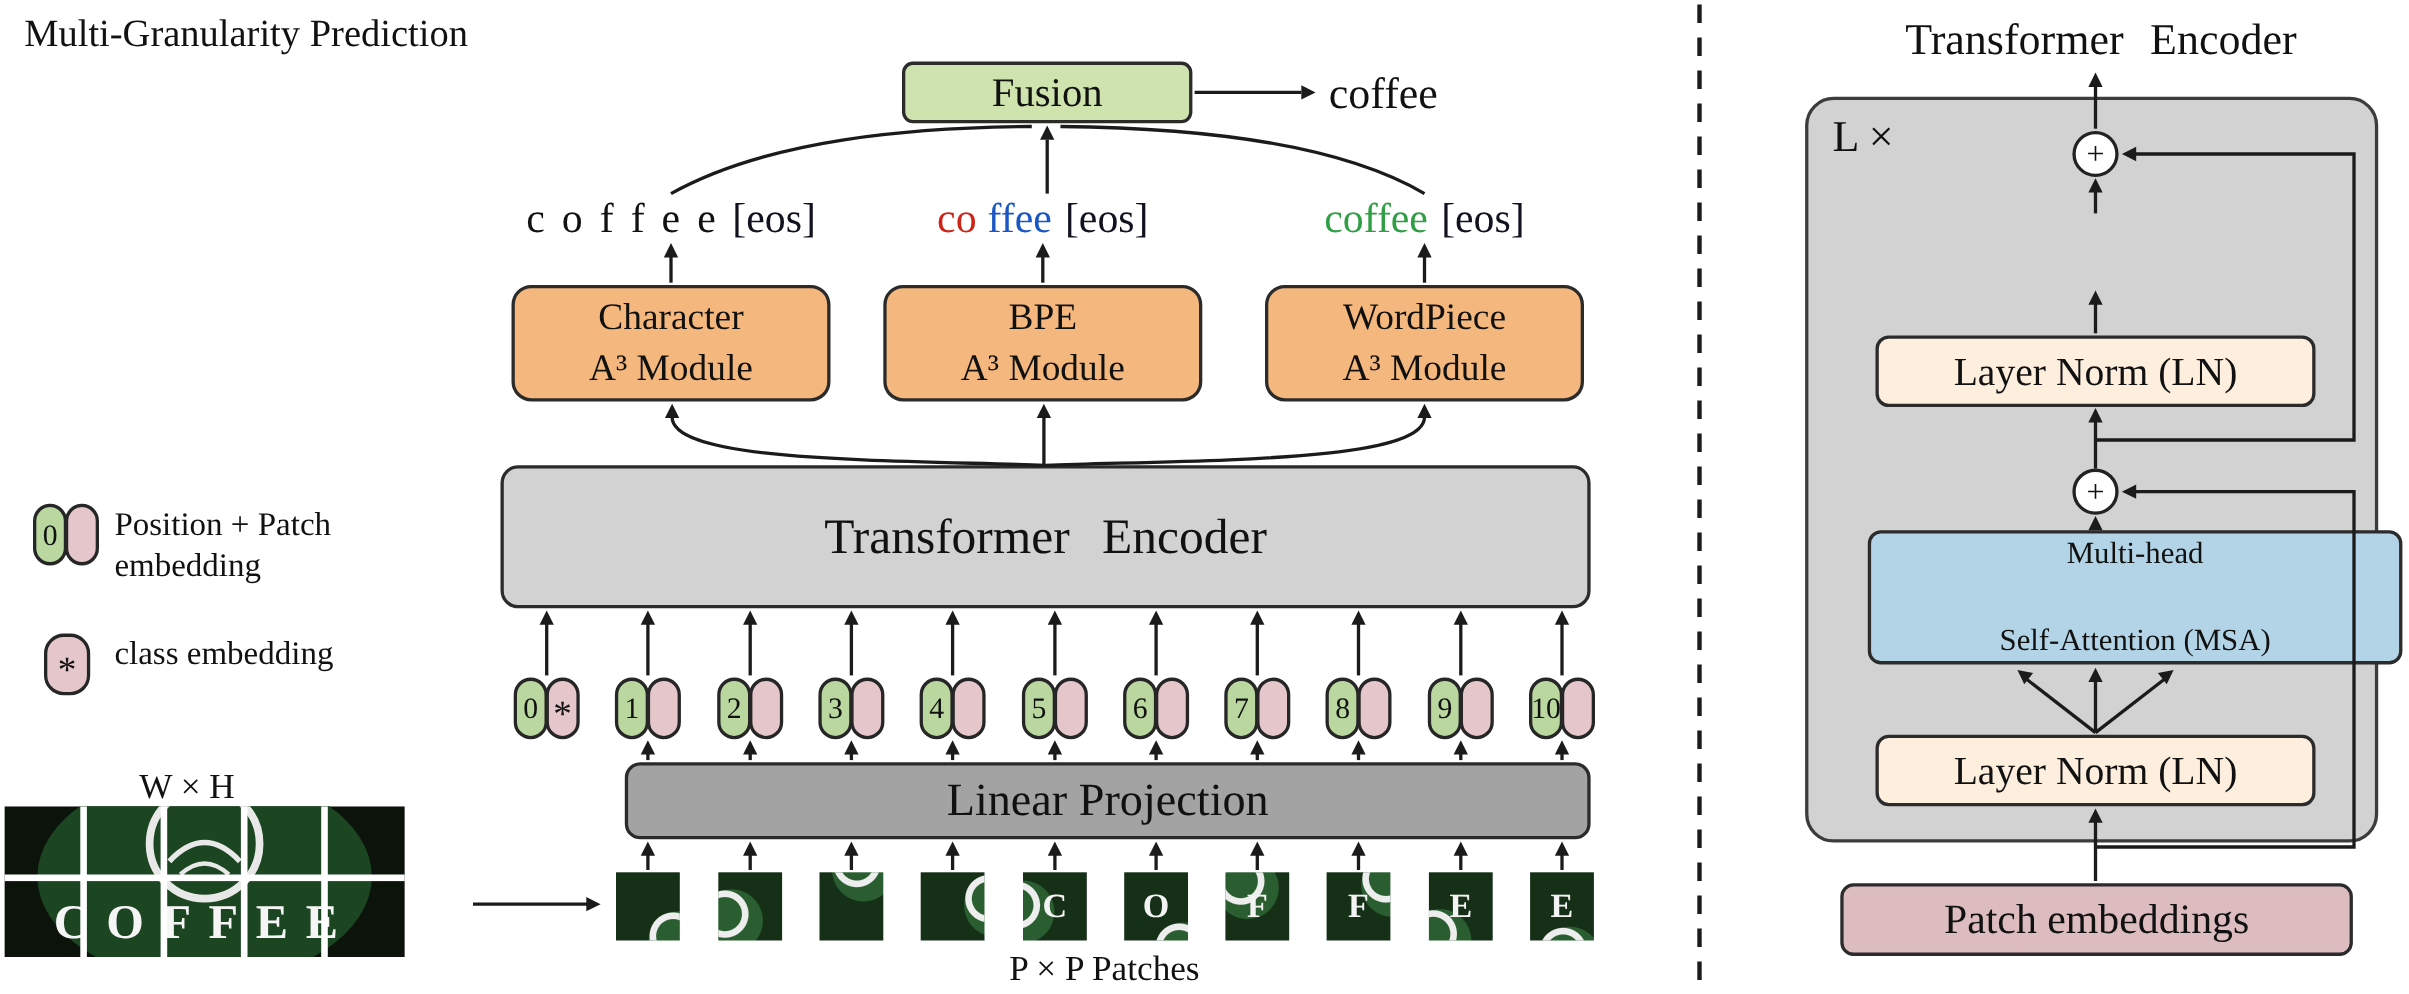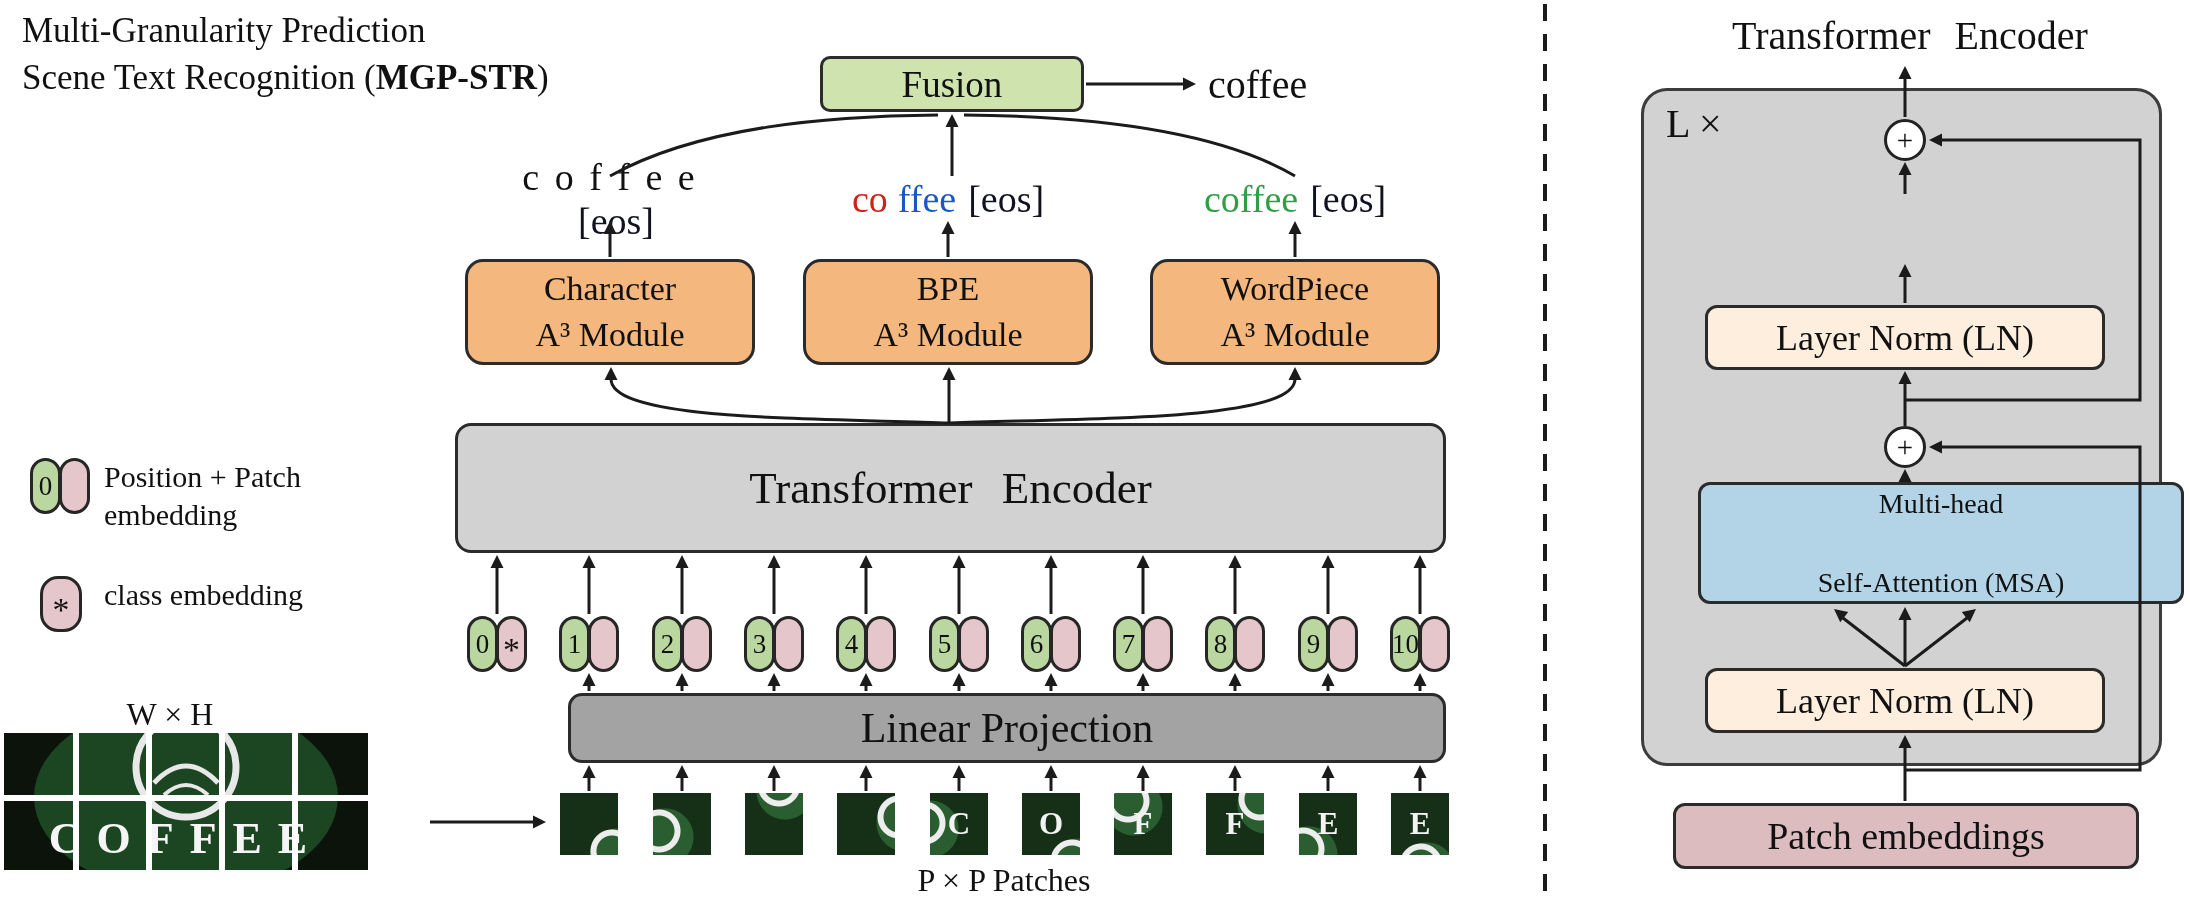--- a/index.html
+++ b/index.html
@@ -5,21 +5,21 @@
   html,body{margin:0;padding:0;background:#ffffff;}
   #canvas{position:relative;width:2190px;height:904px;background:#ffffff;overflow:hidden;
           font-family:"Liberation Serif","DejaVu Serif",serif;color:#111;padding-left:20px;}
   .box{position:absolute;display:flex;align-items:center;justify-content:center;text-align:center;
        border:3px solid #2b2b2b;box-sizing:border-box;z-index:10;}
   .main-title{position:absolute;left:22px;top:8px;font-size:35px;line-height:1.33;z-index:10;}
   .fusion{left:820px;top:56px;width:264px;height:56px;border-radius:10px;background:#cfe3af;font-size:37px;}
   .coffee-out{position:absolute;left:1208px;top:60px;height:48px;font-size:40px;display:flex;align-items:center;z-index:10;}
   .pred{position:absolute;top:176px;height:46px;font-size:38px;display:flex;align-items:center;justify-content:center;
         white-space:nowrap;z-index:10;}
-  .pred-char{left:460px;width:300px;flex-direction:column;}
+  .pred-char{left:460px;width:300px;}
   .pred-bpe{left:798px;width:300px;}
   .pred-wp{left:1145px;width:300px;}
   .pred .eos{margin-left:12px;color:#10121f;}
   .red{color:#d02318;margin-right:10px;}
   .blue{color:#1a56c4;}
   .green{color:#2f9e44;}
   .letterspread{letter-spacing:3px;}
   .module{width:290px;height:106px;border-radius:18px;background:#f4b87e;font-size:34px;line-height:1.35;flex-direction:column;}
   .mod-char{left:465px;top:259px;}
   .mod-bpe{left:803px;top:259px;}
@@ -171,21 +171,20 @@
       <path d="M1905,303 V276" fill="none" stroke="#1b1b1b" stroke-width="3"></path>
       <polygon points="0,0 -6.5,13 6.5,13" transform="translate(1905,264) rotate(0)" fill="#1b1b1b"></polygon>
       <path d="M1905,194 V174" fill="none" stroke="#1b1b1b" stroke-width="3"></path>
       <polygon points="0,0 -6.5,13 6.5,13" transform="translate(1905,162) rotate(0)" fill="#1b1b1b"></polygon>
       <path d="M1905,117 V78" fill="none" stroke="#1b1b1b" stroke-width="3"></path>
       <polygon points="0,0 -6.5,13 6.5,13" transform="translate(1905,66) rotate(0)" fill="#1b1b1b"></polygon>
     </svg>
 
   <div class="main-title">
     <div>Multi-Granularity Prediction</div>
-    <div><span>Scene Text Recognition (</span><b>MGP-STR</b><span>)</span></div>
   </div>
 
   <div class="box fusion">Fusion</div>
   <div class="coffee-out">coffee</div>
 
   <div class="pred pred-char">
     <span class="letterspread">c o f f e e</span>
     <span class="eos">[eos]</span>
   </div>
   <div class="pred pred-bpe">

